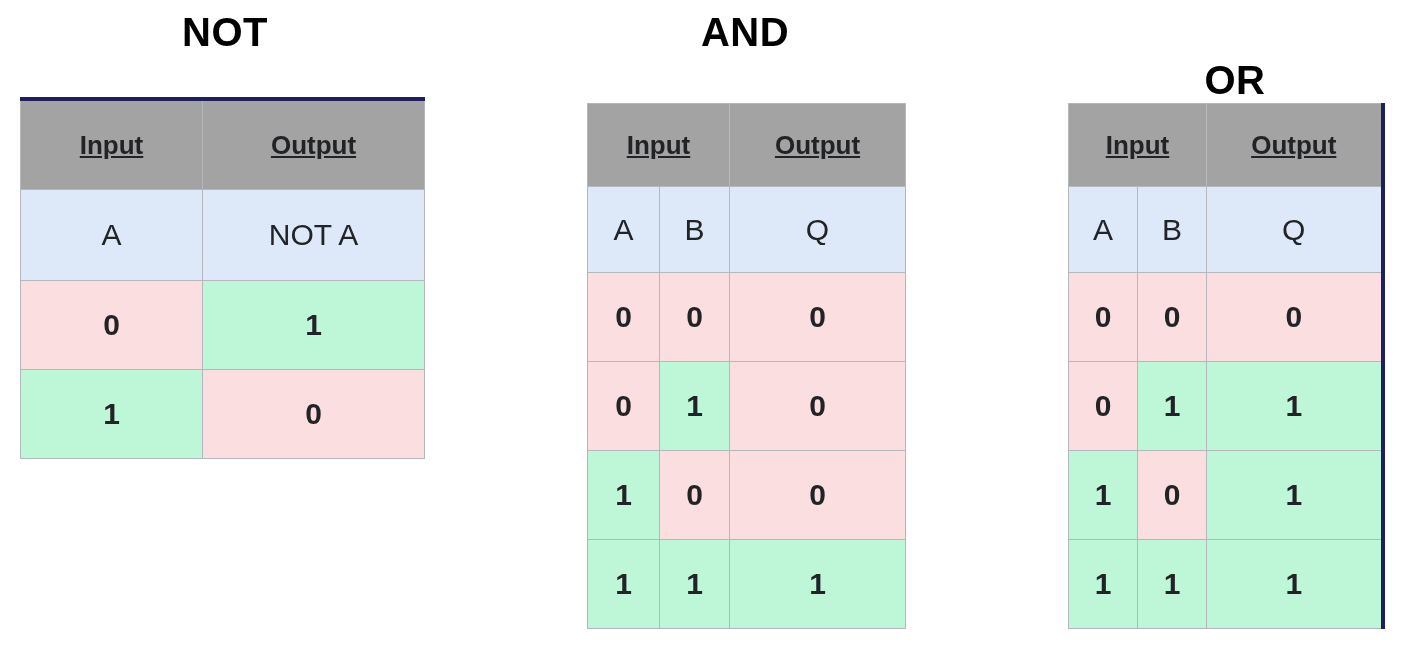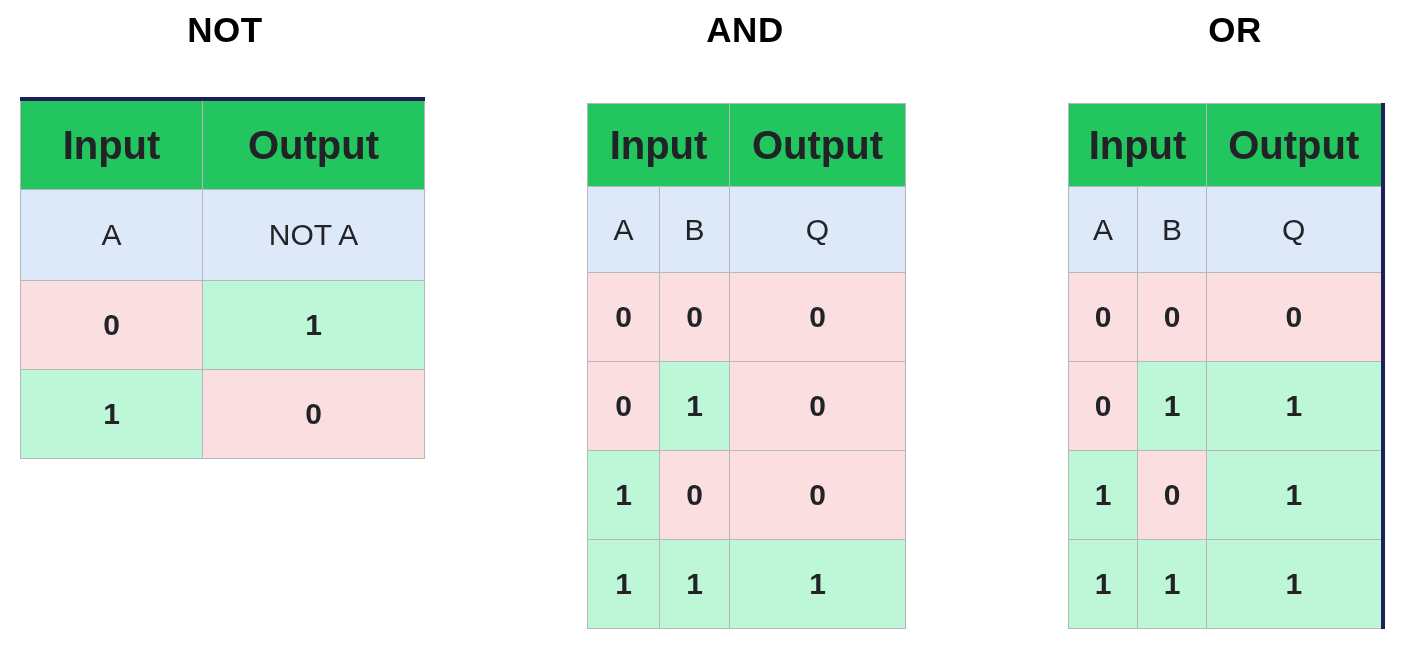--- a/index.html
+++ b/index.html
@@ -12,21 +12,21 @@
     height: 652px;
     position: relative;
     overflow: hidden;
     font-family: "Liberation Sans", "DejaVu Sans", sans-serif;
     -webkit-font-smoothing: antialiased;
   }
 
   .gate-title {
     position: absolute;
     top: 10px;
-    font-size: 35px;
+    font-size: 40px;
     font-weight: bold;
     color: #000000;
     letter-spacing: 0.5px;
     text-align: center;
     white-space: nowrap;
     transform: translateX(-50%);
   }
 
   table.truth-table {
     position: absolute;
@@ -38,23 +38,24 @@
   table.truth-table td {
     border: 1px solid #b4b8bd;
     text-align: center;
     vertical-align: middle;
     padding: 0;
     color: #222326;
   }
 
   
   .hdr {
-    background: #22c55e;
+    background: #a3a3a3;
     font-weight: bold;
-    font-size: 40px;
+    font-size: 26px;
+    text-decoration: underline;
   }
   
   .sub {
     background: #dde8f8;
     font-weight: normal;
     font-size: 30px;
   }
   .val {
     font-size: 30px;
     font-weight: bold;
@@ -97,21 +98,21 @@
   }
   #table-or col.c1 { width: 69px; }
   #table-or col.c2 { width: 69px; }
   #table-or col.c3 { width: 176px; }
   #table-or tr.r-hdr td { height: 82px; }
   #table-or tr.r-sub td { height: 85px; }
   #table-or tr.r-data td { height: 88px; }
 
   #title-not { left: 225px; }
   #title-and { left: 745px; text-align: right; }
-  #title-or  { left: 1235px; }
+  #title-or  { left: 1235px; margin-top: 48px; }
 </style>
 </head>
 <body>
 
 <div class="gate-title" id="title-not">NOT</div>
 
 <table class="truth-table" id="table-not">
   <colgroup>
       <col class="c1">
       <col class="c2">

